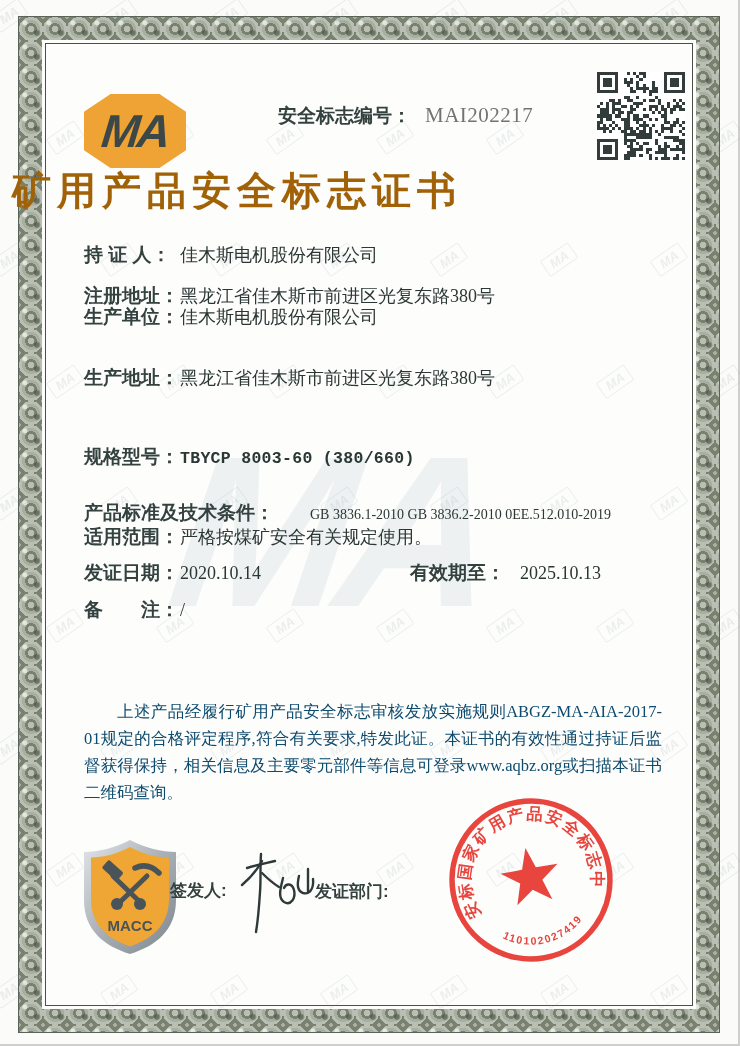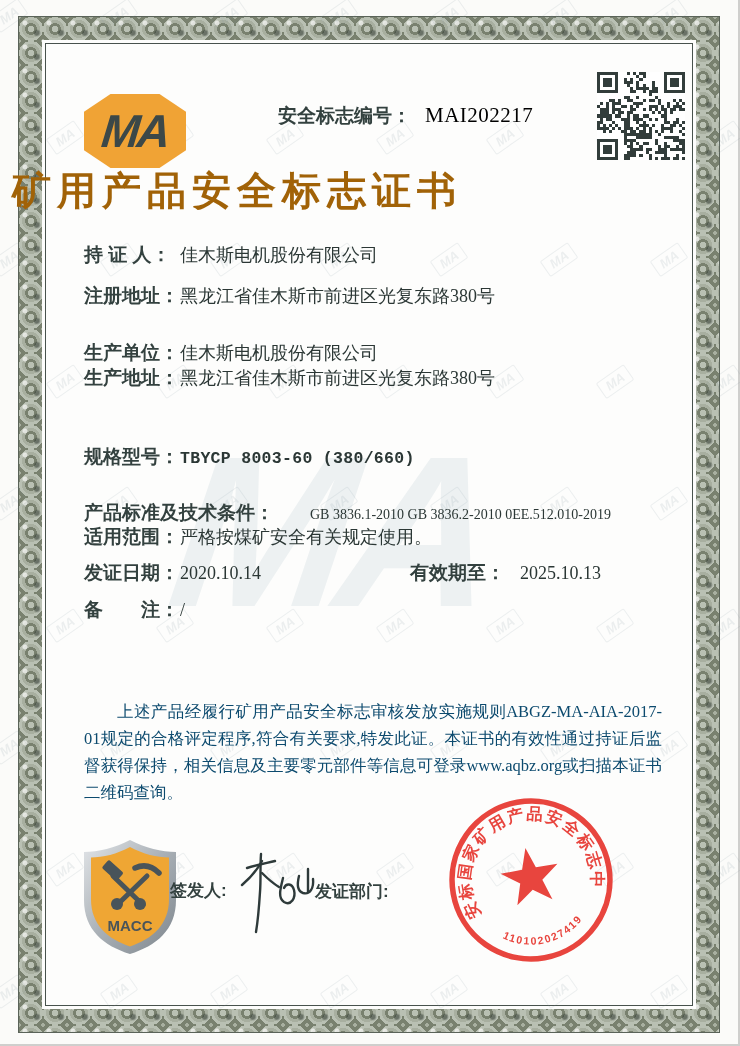--- a/index.html
+++ b/index.html
@@ -26,21 +26,21 @@
       color:rgba(140,170,185,.14);letter-spacing:-12px;transform:skewX(-8deg);pointer-events:none;}
   
   .ma-logo{position:absolute;left:84px;top:94px;width:102px;height:74px;
       background:var(--accent-orange,#f0a335);
       clip-path:polygon(26% 0,74% 0,100% 24%,100% 76%,74% 100%,26% 100%,0 76%,0 24%);
       display:flex;align-items:center;justify-content:center;}
   .ma-logo span{font:italic 900 46px "Liberation Sans",sans-serif;color:#3c4848;
       letter-spacing:-3px;transform:skewX(-6deg);}
   .cert-no{position:absolute;left:278px;top:103px;display:flex;align-items:baseline;gap:14px;white-space:nowrap;}
   .cert-no .lbl{font-weight:700;font-size:19px;color:var(--ink,#33413f);}
-  .cert-no .val{font-family:"Liberation Serif",serif;font-size:21px;color:#000000;letter-spacing:.5px;}
+  .cert-no .val{font-family:"Liberation Serif",serif;font-size:21px;color:#737373;letter-spacing:.5px;}
   .qr{position:absolute;left:597px;top:72px;width:88px;height:88px;}
   .title{position:absolute;left:12px;top:164px;width:100%;text-align:left;
       font-size:39px;font-weight:900;letter-spacing:6px;color:#a16207;}
   
   .field{position:absolute;left:84px;right:52px;height:30px;display:flex;align-items:baseline;white-space:nowrap;}
   .f-lbl{font-weight:700;font-size:19px;color:var(--ink,#33413f);min-width:96px;}
   .f-lbl.wide{min-width:226px;margin-top:16px;}
   .f-val{font-family:"Liberation Serif",serif;font-size:18px;color:#2b3735;}
   .f-val.model{font-family:"Liberation Mono",monospace;font-weight:700;font-size:16.5px;letter-spacing:.3px;}
   .f-val.codes{font-size:14px;}
@@ -437,21 +437,21 @@
   <div class="title">矿用产品安全标志证书</div>
 
   <div class="field" style="top:242px">
     <span class="f-lbl">持 证 人：</span>
     <span class="f-val">佳木斯电机股份有限公司</span>
   </div>
   <div class="field" style="top:283px">
     <span class="f-lbl">注册地址：</span>
     <span class="f-val">黑龙江省佳木斯市前进区光复东路380号</span>
   </div>
-  <div class="field" style="top:340px">
+  <div class="field" style="top:304px">
     <span class="f-lbl">生产单位：</span>
     <span class="f-val">佳木斯电机股份有限公司</span>
   </div>
   <div class="field" style="top:365px">
     <span class="f-lbl">生产地址：</span>
     <span class="f-val">黑龙江省佳木斯市前进区光复东路380号</span>
   </div>
   <div class="field" style="top:444px">
     <span class="f-lbl">规格型号：</span>
     <span class="f-val model">TBYCP 8003-60 (380/660)</span>

